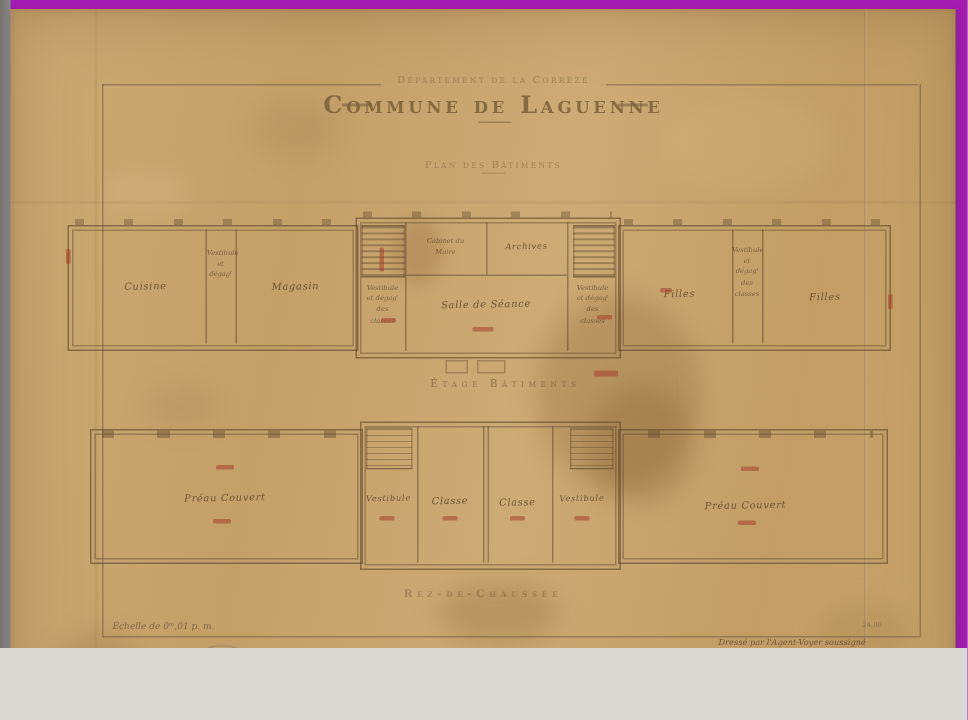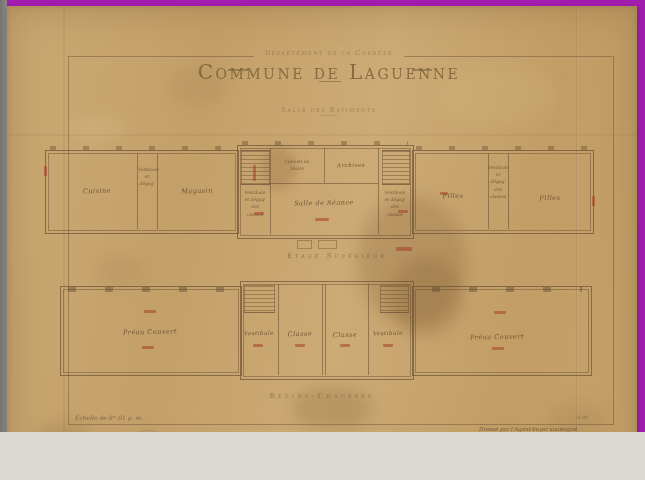--- a/index.html
+++ b/index.html
@@ -9,21 +9,21 @@
   .paper{position:absolute;left:7px;top:6px;width:630px;height:465px;
     background:linear-gradient(100deg,#cbaa74 0%,#c4a069 30%,#cdab76 55%,#c29e66 80%,#c7a36c 100%);
     box-shadow:inset 0 0 45px rgba(128,96,50,.40), inset 0 0 6px rgba(120,90,50,.30), 1px 2px 4px rgba(60,55,48,.35);}
   .stain{position:absolute;border-radius:50%;filter:blur(8px);}
   .crease-v{position:absolute;top:0;height:465px;width:2px;}
   .crease-h{position:absolute;left:0;width:630px;height:2px;}
   .frame-line{position:absolute;background:rgba(110,85,55,.5);}
   .frame{position:absolute;border:1px solid rgba(110,85,55,.5);border-top:none;}
   .hdr{position:absolute;white-space:nowrap;transform:translateX(-50%);color:rgba(122,96,56,.85);}
   .hdr-small{font-size:6.5px;letter-spacing:1.5px;font-variant:small-caps;opacity:.62;}
-  .hdr-main{font-size:20px;letter-spacing:2.5px;font-variant:small-caps;font-weight:400;}
+  .hdr-main{font-size:16px;letter-spacing:2.5px;font-variant:small-caps;font-weight:700;}
   .hdr-sub{font-size:13px;letter-spacing:2px;font-variant:small-caps;font-weight:400;}
   .bld{position:absolute;border:1px solid rgba(100,76,48,.65);}
   .bld-inner{position:absolute;left:2px;top:2px;right:2px;bottom:2px;border:1px solid rgba(100,76,48,.45);}
   .wall-v{position:absolute;width:0;border-left:1px solid rgba(100,76,48,.55);}
   .wall-h{position:absolute;height:0;border-top:1px solid rgba(100,76,48,.55);}
   .stair{position:absolute;background:repeating-linear-gradient(180deg,rgba(100,76,48,.45) 0 1px,transparent 1px 4px);border:1px solid rgba(100,76,48,.4);}
   .ticks{position:absolute;height:4px;background:repeating-linear-gradient(90deg,rgba(100,76,48,.5) 0 6px,transparent 6px 33px);opacity:.8;}
   .piers{position:absolute;height:5px;background:repeating-linear-gradient(90deg,rgba(100,76,48,.45) 0 8px,transparent 8px 37px);}
   .rlabel{position:absolute;white-space:nowrap;transform:translateX(-50%) rotate(-1deg);
     font-style:italic;font-size:6.5px;color:rgba(85,62,35,.78);letter-spacing:.5px;}
@@ -65,21 +65,21 @@
 
     <div class="frame" style="left:61px;top:50px;width:544px;height:368px;"></div>
     <div class="frame-line" style="left:61px;top:50px;width:186px;height:1px;"></div>
     <div class="frame-line" style="left:397px;top:50px;width:208px;height:1px;"></div>
     <div class="frame-line" style="left:221px;top:63px;width:20px;height:2px;"></div>
     <div class="frame-line" style="left:405px;top:63px;width:20px;height:2px;"></div>
 
     <div class="hdr hdr-small" style="left:322px;top:43px;">Département de la Corrèze</div>
     <div class="hdr hdr-main" style="left:322px;top:54px;">Commune de Laguenne</div>
     <div class="underline" style="left:312px;top:75px;width:22px;"></div>
-    <div class="hdr hdr-small" style="left:322px;top:100px;">Salle des Bâtiments</div>
+    <div class="hdr hdr-small" style="left:322px;top:100px;">Plan des Bâtiments</div>
     <div class="underline" style="left:314px;top:109px;width:16px;opacity:.5;"></div>
 
     <div>
 
       <div class="bld" style="left:38px;top:144px;width:192px;height:82px;">
         <div class="bld-inner"></div>
       </div>
       <div class="ticks" style="left:43px;top:140px;width:186px;"></div>
       <div class="wall-v" style="left:130px;top:147px;height:76px;"></div>
       <div class="wall-v" style="left:150px;top:147px;height:76px;"></div>
@@ -118,21 +118,21 @@
       <div class="rmark" style="left:308px;top:212px;width:14px;height:3px;"></div>
       <div class="rmark" style="left:247px;top:206px;width:10px;height:3px;"></div>
       <div class="rmark" style="left:391px;top:204px;width:10px;height:3px;"></div>
       <div class="rmark" style="left:433px;top:186px;width:8px;height:3px;"></div>
       <div class="rmark" style="left:585px;top:190px;width:3px;height:10px;"></div>
       <div class="rmark" style="left:389px;top:241px;width:16px;height:4px;"></div>
 
       <div class="dimbox" style="left:290px;top:234px;width:13px;height:7px;"></div>
       <div class="dimbox" style="left:311px;top:234px;width:17px;height:7px;"></div>
 
-      <div class="pcaption" style="left:330px;top:246px;">Étage Supérieur</div>
+      <div class="pcaption" style="left:330px;top:246px;">Étage Bâtiments</div>
     </div>
 
     <div>
 
       <div class="bld" style="left:53px;top:280px;width:180px;height:88px;">
         <div class="bld-inner"></div>
       </div>
       <div class="piers" style="left:61px;top:281px;width:168px;"></div>
       <div class="rlabel" style="left:143px;top:322px;">Préau Couvert</div>
 

